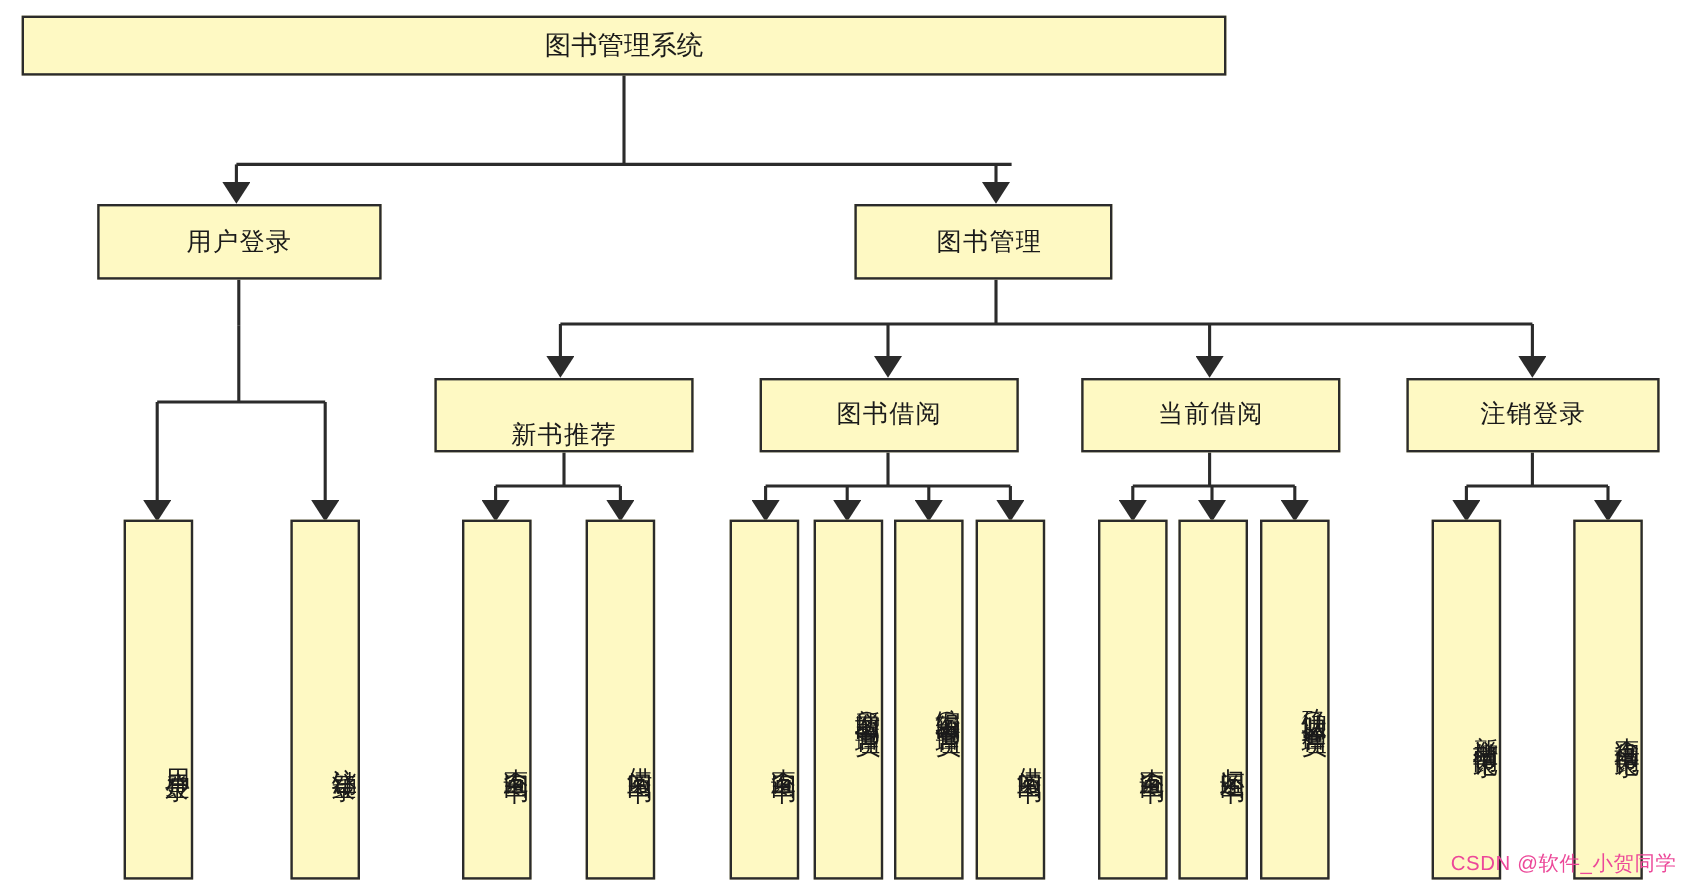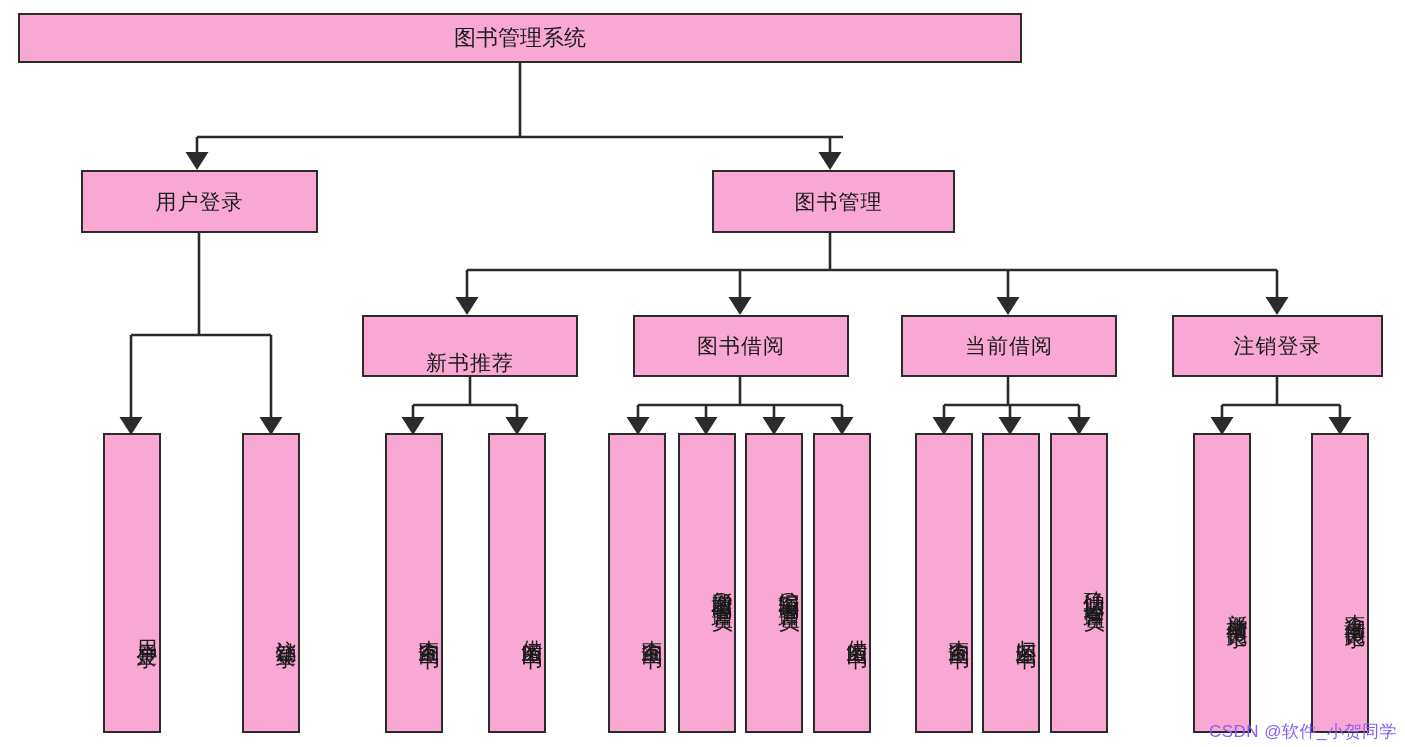--- a/index.html
+++ b/index.html
@@ -21,21 +21,21 @@
     position: absolute;
     left: 0;
     top: 0;
     width: 1405px;
     height: 747px;
   }
   .node {
     position: absolute;
     box-sizing: border-box;
     border: 2px solid #2b2b2b;
-    background: #f9a8d4;
+    background: #fef9c3;
     display: flex;
     align-items: center;
     justify-content: center;
     color: #1a1a1a;
   }
   .node.h {
     font-size: 21px;
     letter-spacing: 1px;
   }
   .node.root {
@@ -54,23 +54,23 @@
     padding-top: 2px;
   }
   .node .lbl {
     display: block;
     line-height: 1.12;
     white-space: nowrap;
   }
   .watermark {
     position: absolute;
     right: 8px;
-    bottom: 4px;
+    bottom: 16px;
     font-size: 17px;
-    color: #8b5cf6;
+    color: #ec4899;
     letter-spacing: 0.5px;
     white-space: nowrap;
   }
 </style>
 </head>
 <body>
 
 <div id="canvas">
 
   <svg class="edges" viewBox="0 0 1405 747" width="1405" height="747" xmlns="http://www.w3.org/2000/svg">
@@ -124,21 +124,21 @@
     </g>
   </svg>
 
   <div class="node root" style="left:18px; top:13px; width:1004px; height:50px;">
     <span class="lbl">图书管理系统</span>
   </div>
 
   <div class="node h" style="left:81px; top:170px; width:237px; height:63px;">
     <span class="lbl">用户登录</span>
   </div>
-  <div class="node h" style="left:712px; top:170px; width:243px; height:63px;padding-left:10px;">
+  <div class="node h" style="left:712px; top:170px; width:215px; height:63px;padding-left:10px;">
     <span class="lbl">图书管理</span>
   </div>
 
   <div class="node h" style="left:362px; top:315px; width:216px; height:62px;align-items:flex-end;">
     <span class="lbl">新书推荐</span>
   </div>
   <div class="node h" style="left:901px; top:315px; width:216px; height:62px;">
     <span class="lbl">当前借阅</span>
   </div>
   <div class="node h" style="left:633px; top:315px; width:216px; height:62px;">

